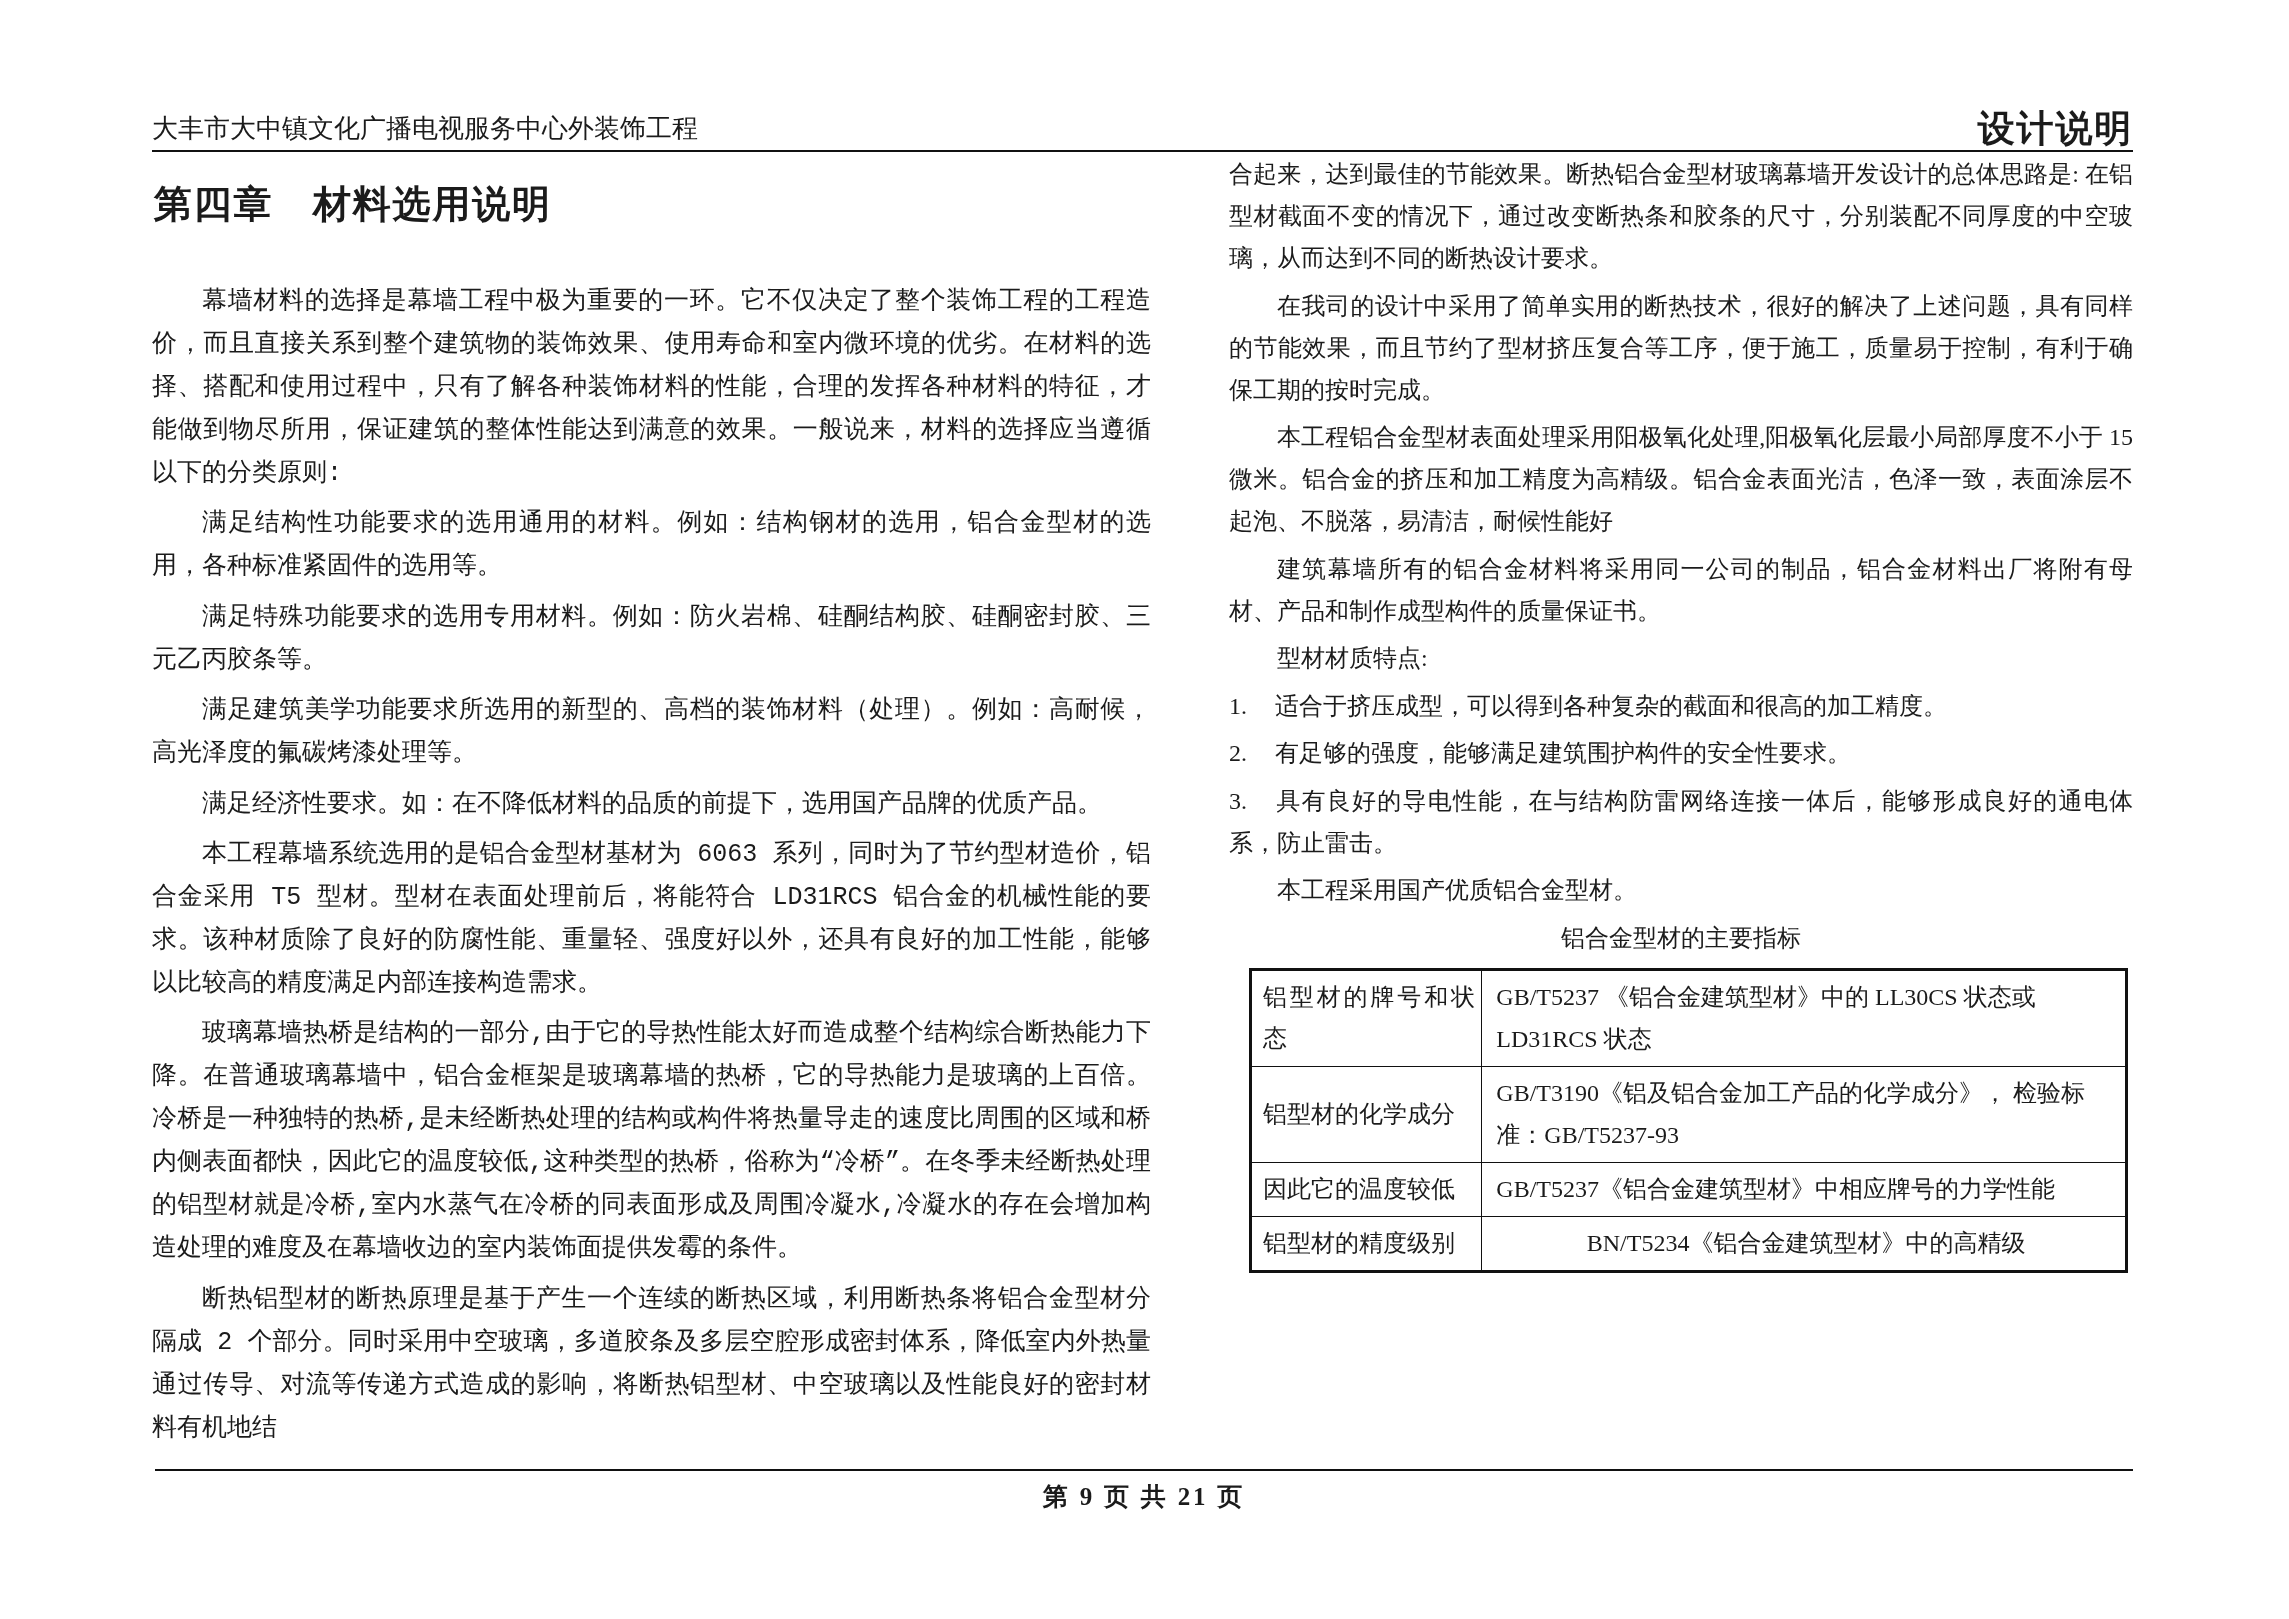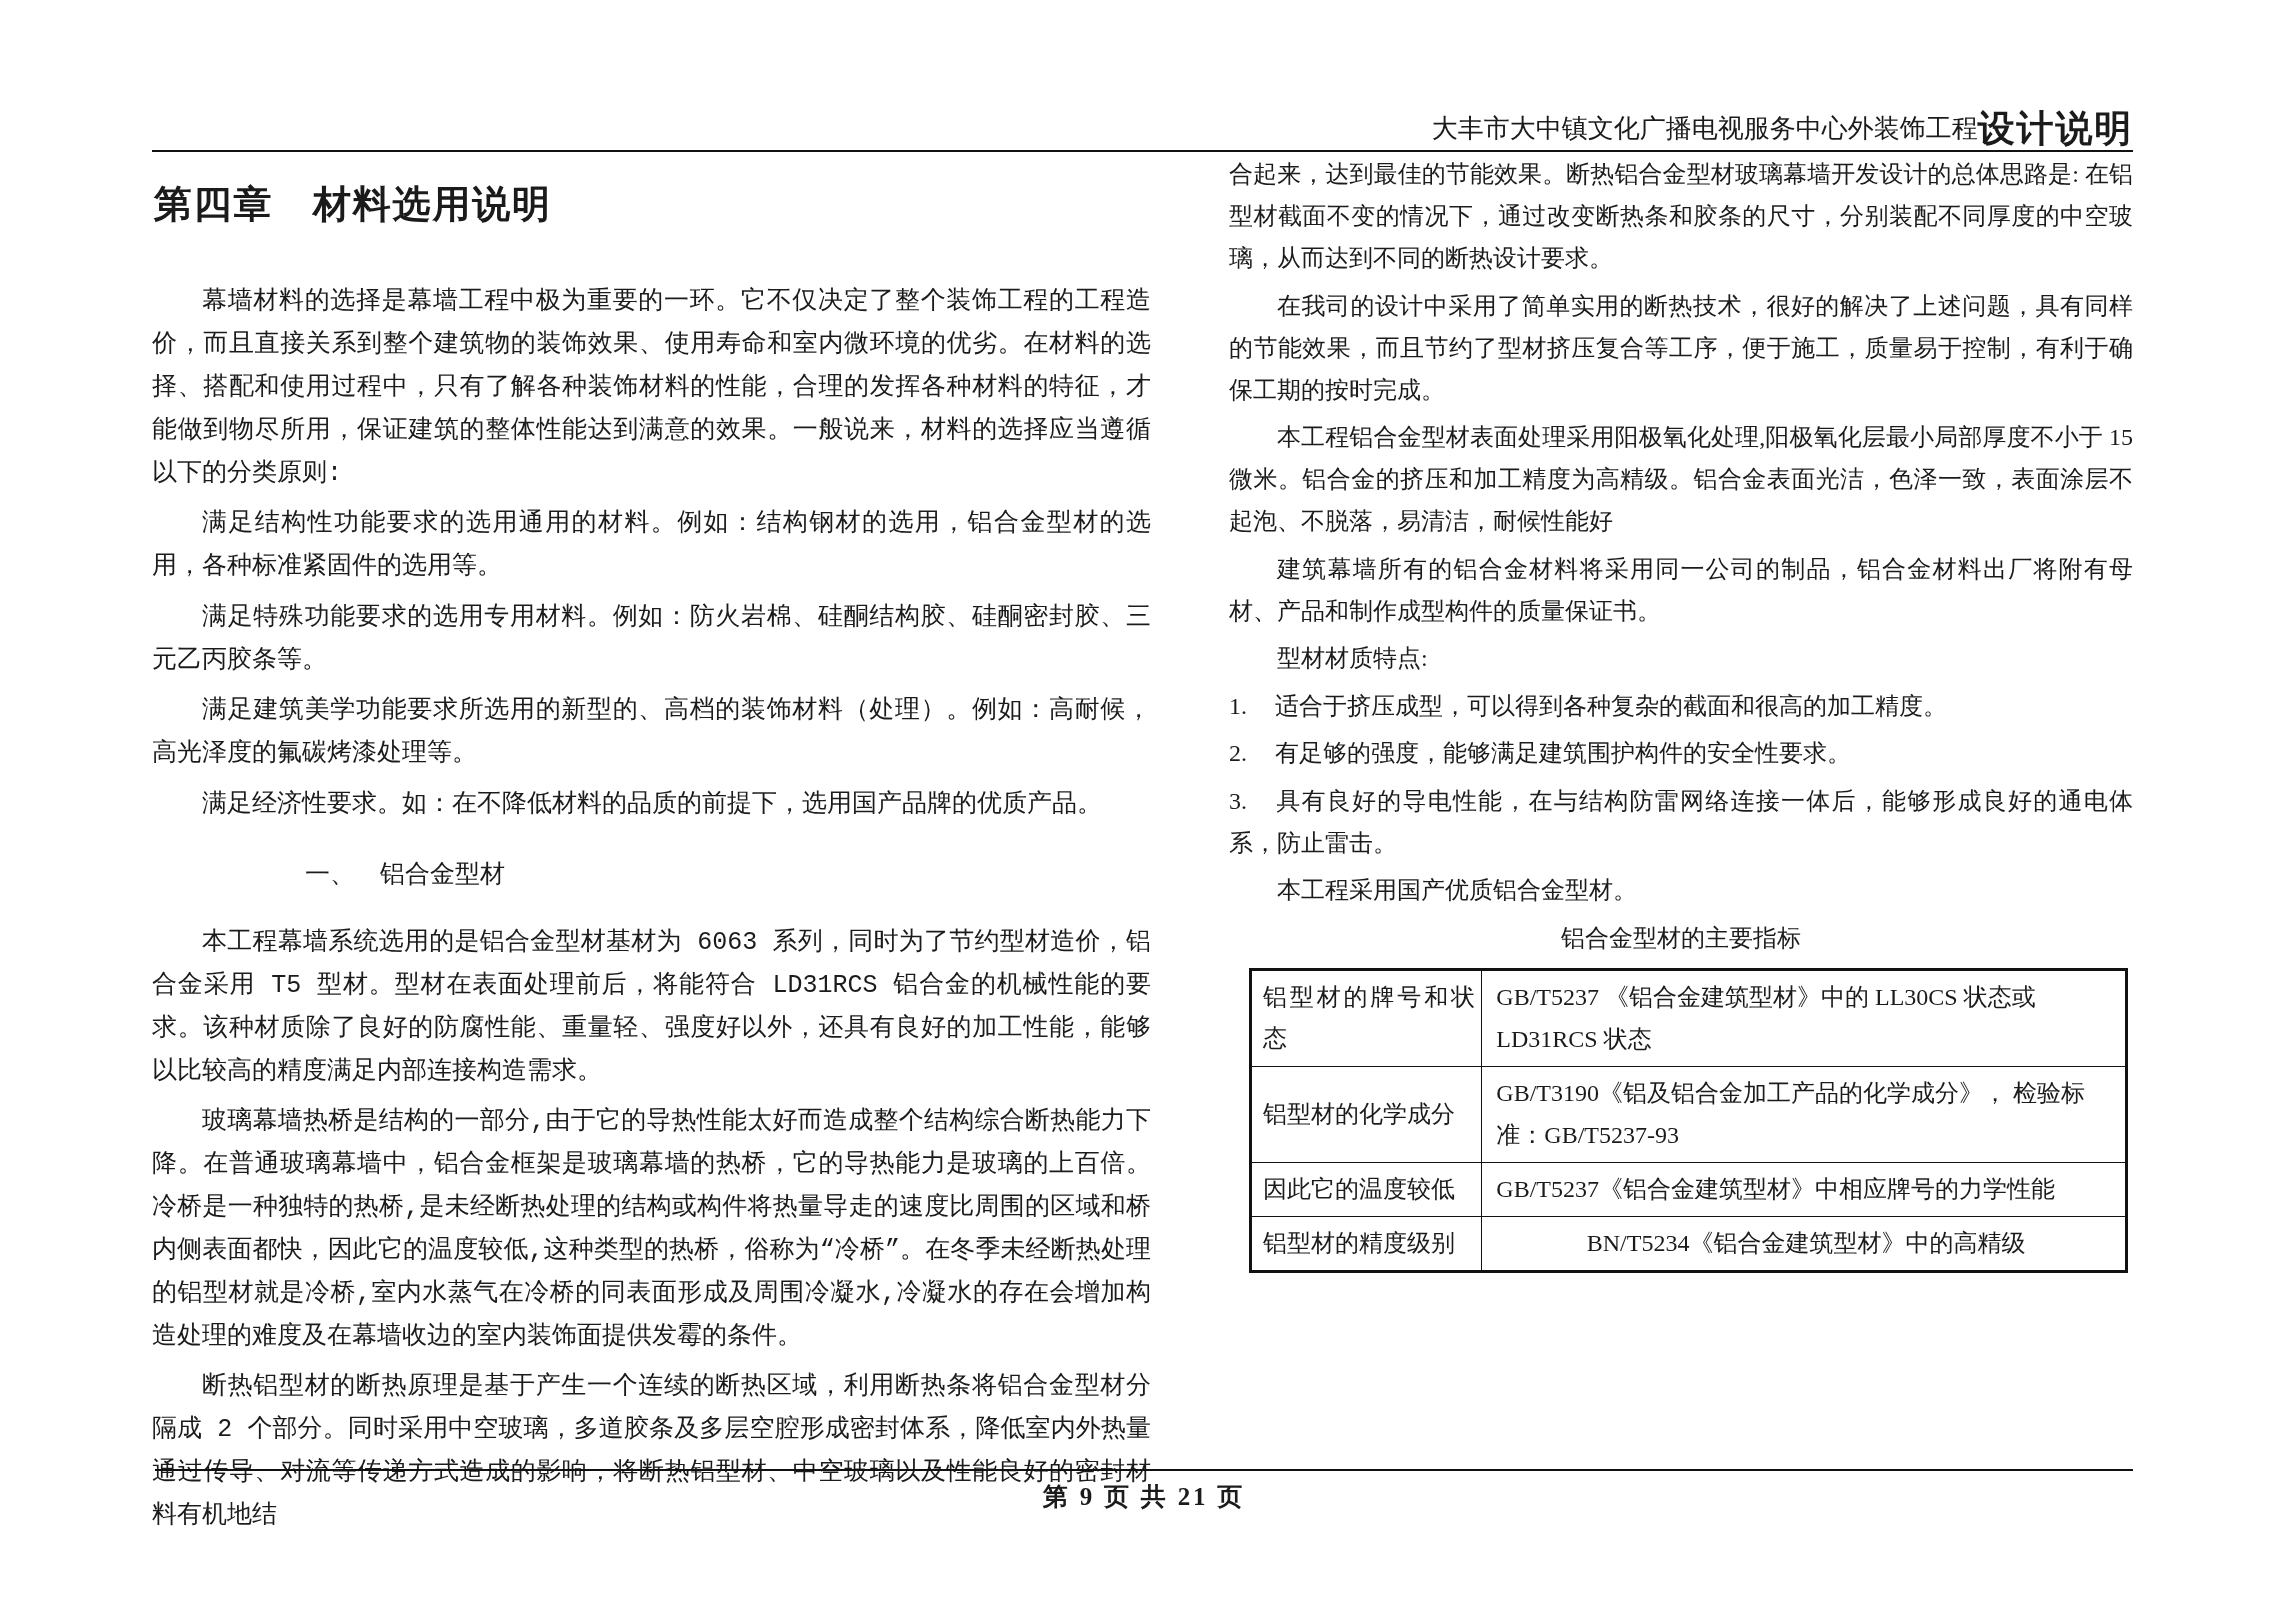--- a/index.html
+++ b/index.html
@@ -7,21 +7,21 @@
     position:relative;
     width:2290px;height:1620px;
     background:#ffffff;
     color:#1b1b1b;
     font-family:"Liberation Serif","DejaVu Serif",serif;
     overflow:hidden;
   }
   
   .header{
     position:absolute;left:152px;right:157px;top:113px;
-    display:flex;justify-content:flex-end;align-items:flex-end;
+    display:flex;justify-content:space-between;align-items:flex-end;
     border-bottom:2.8px solid #111;
     padding-bottom:5.5px;
     font-size:26px;line-height:31px;
   }
   .header .doc-type{font-weight:bold;font-size:37px;letter-spacing:1.8px;}
   
   .col{position:absolute;text-align:justify;}
   .col p{margin:0 0 7.4px;line-height:43px;}
   .col-left{left:152px;top:185px;width:999px;font-size:25px;font-family:Liberation Mono, monospace;}
   .col-right{left:1229px;top:153px;width:904px;font-size:24px;}
@@ -72,21 +72,20 @@
     <span class="doc-type">设计说明</span>
   </div>
 
   <div class="col col-left">
     <h1 class="chapter">第四章　材料选用说明</h1>
     <p class="ind">幕墙材料的选择是幕墙工程中极为重要的一环。它不仅决定了整个装饰工程的工程造价，而且直接关系到整个建筑物的装饰效果、使用寿命和室内微环境的优劣。在材料的选择、搭配和使用过程中，只有了解各种装饰材料的性能，合理的发挥各种材料的特征，才能做到物尽所用，保证建筑的整体性能达到满意的效果。一般说来，材料的选择应当遵循以下的分类原则:</p>
     <p class="ind">满足结构性功能要求的选用通用的材料。例如：结构钢材的选用，铝合金型材的选用，各种标准紧固件的选用等。</p>
     <p class="ind">满足特殊功能要求的选用专用材料。例如：防火岩棉、硅酮结构胶、硅酮密封胶、三元乙丙胶条等。</p>
     <p class="ind">满足建筑美学功能要求所选用的新型的、高档的装饰材料（处理）。例如：高耐候，高光泽度的氟碳烤漆处理等。</p>
     <p class="ind">满足经济性要求。如：在不降低材料的品质的前提下，选用国产品牌的优质产品。</p>
-    <h2 class="section">一、　铝合金型材</h2>
     <p class="ind">本工程幕墙系统选用的是铝合金型材基材为 6063 系列，同时为了节约型材造价，铝合金采用 T5 型材。型材在表面处理前后，将能符合 LD31RCS 铝合金的机械性能的要求。该种材质除了良好的防腐性能、重量轻、强度好以外，还具有良好的加工性能，能够以比较高的精度满足内部连接构造需求。</p>
     <p class="ind">玻璃幕墙热桥是结构的一部分,由于它的导热性能太好而造成整个结构综合断热能力下降。在普通玻璃幕墙中，铝合金框架是玻璃幕墙的热桥，它的导热能力是玻璃的上百倍。冷桥是一种独特的热桥,是未经断热处理的结构或构件将热量导走的速度比周围的区域和桥内侧表面都快，因此它的温度较低,这种类型的热桥，俗称为“冷桥”。在冬季未经断热处理的铝型材就是冷桥,室内水蒸气在冷桥的同表面形成及周围冷凝水,冷凝水的存在会增加构造处理的难度及在幕墙收边的室内装饰面提供发霉的条件。</p>
     <p class="ind">断热铝型材的断热原理是基于产生一个连续的断热区域，利用断热条将铝合金型材分隔成 2 个部分。同时采用中空玻璃，多道胶条及多层空腔形成密封体系，降低室内外热量通过传导、对流等传递方式造成的影响，将断热铝型材、中空玻璃以及性能良好的密封材料有机地结</p>
   </div>
 
   <div class="col col-right">
     <p>合起来，达到最佳的节能效果。断热铝合金型材玻璃幕墙开发设计的总体思路是: 在铝型材截面不变的情况下，通过改变断热条和胶条的尺寸，分别装配不同厚度的中空玻璃，从而达到不同的断热设计要求。</p>
     <p class="ind">在我司的设计中采用了简单实用的断热技术，很好的解决了上述问题，具有同样的节能效果，而且节约了型材挤压复合等工序，便于施工，质量易于控制，有利于确保工期的按时完成。</p>
     <p class="ind">本工程铝合金型材表面处理采用阳极氧化处理,阳极氧化层最小局部厚度不小于 15 微米。铝合金的挤压和加工精度为高精级。铝合金表面光洁，色泽一致，表面涂层不起泡、不脱落，易清洁，耐候性能好</p>
     <p class="ind">建筑幕墙所有的铝合金材料将采用同一公司的制品，铝合金材料出厂将附有母材、产品和制作成型构件的质量保证书。</p>

